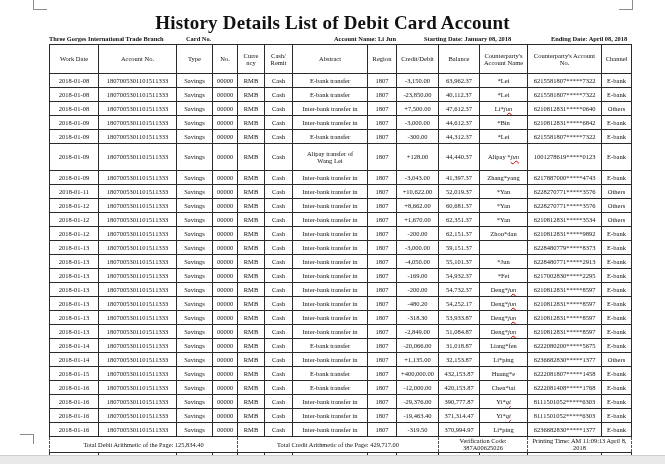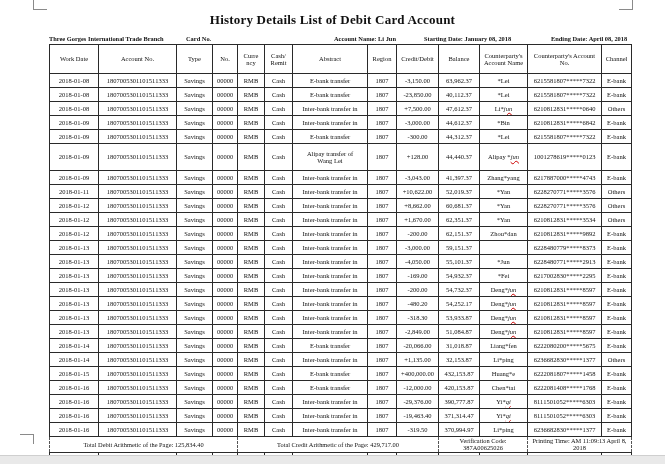--- a/index.html
+++ b/index.html
@@ -12,21 +12,21 @@
   .page-gap{position:absolute;left:0;top:455px;width:665px;height:9px;background:#e9e9e9;border-top:1px solid #cfcfcf;}
 
   
   .corner{position:absolute;width:13px;height:9px;}
   .corner.tl{left:33px;top:0;border-left:1px solid #8a8a8a;border-bottom:1px solid #8a8a8a;}
   .corner.tr{left:619px;top:0;border-right:1px solid #8a8a8a;border-bottom:1px solid #8a8a8a;}
   .corner.bl{left:20px;top:434px;border-top:1px solid #8a8a8a;border-right:1px solid #8a8a8a;}
 
   .title{
     position:absolute;left:0;top:12px;width:665px;
-    text-align:center;font-weight:bold;font-size:13px;letter-spacing:.2px;
+    text-align:center;font-weight:bold;font-size:19px;letter-spacing:.2px;
   }
   .info-line{position:absolute;top:35px;left:0;width:665px;height:9px;font-weight:bold;font-size:6.4px;}
   .info-line span{position:absolute;white-space:nowrap;}
   .info-branch{left:49px;}
   .info-cardno{left:186px;}
   .info-account{left:334px;}
   .info-start{left:424px;}
   .info-end{left:551px;}
 
   table.hist{

